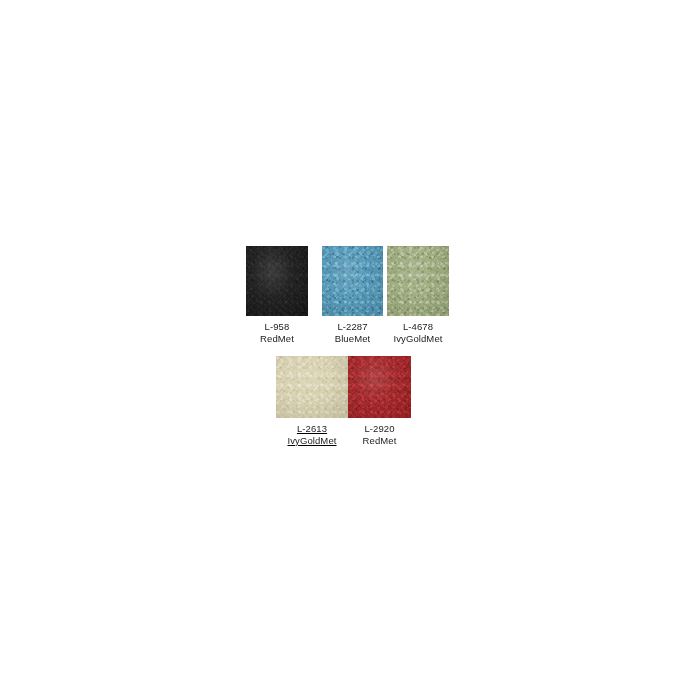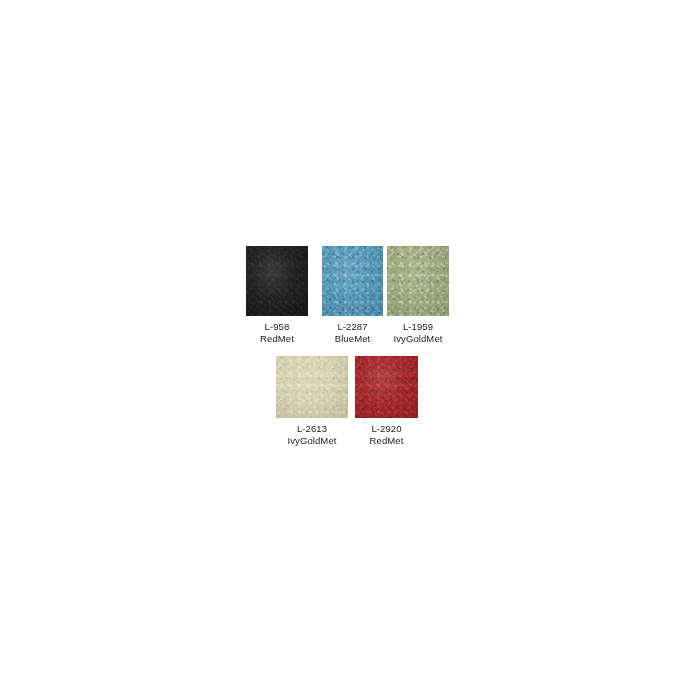--- a/index.html
+++ b/index.html
@@ -141,30 +141,30 @@
       </div>
     </div>
 
     <div class="swatch-cell">
       <div class="swatch-chip" style="width:62px;height:70px;background-color:#9aa87a;">
         <div class="grain"></div>
         <div class="grain2"></div>
         <div class="sheen"></div>
       </div>
       <div class="swatch-label">
-        <span class="swatch-code">L-1959</span>
+        <span class="swatch-code">L-4678</span>
         <span class="swatch-name">IvyGoldMet</span>
       </div>
     </div>
 
   </div>
 
   <div class="swatch-row" id="swatch-row-2">
 
-    <div class="swatch-cell" style="margin-right:7px;">
+    <div class="swatch-cell" style="text-decoration:underline;">
       <div class="swatch-chip" style="width:72px;height:62px;background-color:#d6cfae;">
         <div class="grain"></div>
         <div class="grain2"></div>
         <div class="sheen"></div>
       </div>
       <div class="swatch-label">
         <span class="swatch-code">L-2613</span>
         <span class="swatch-name">IvyGoldMet</span>
       </div>
     </div>

